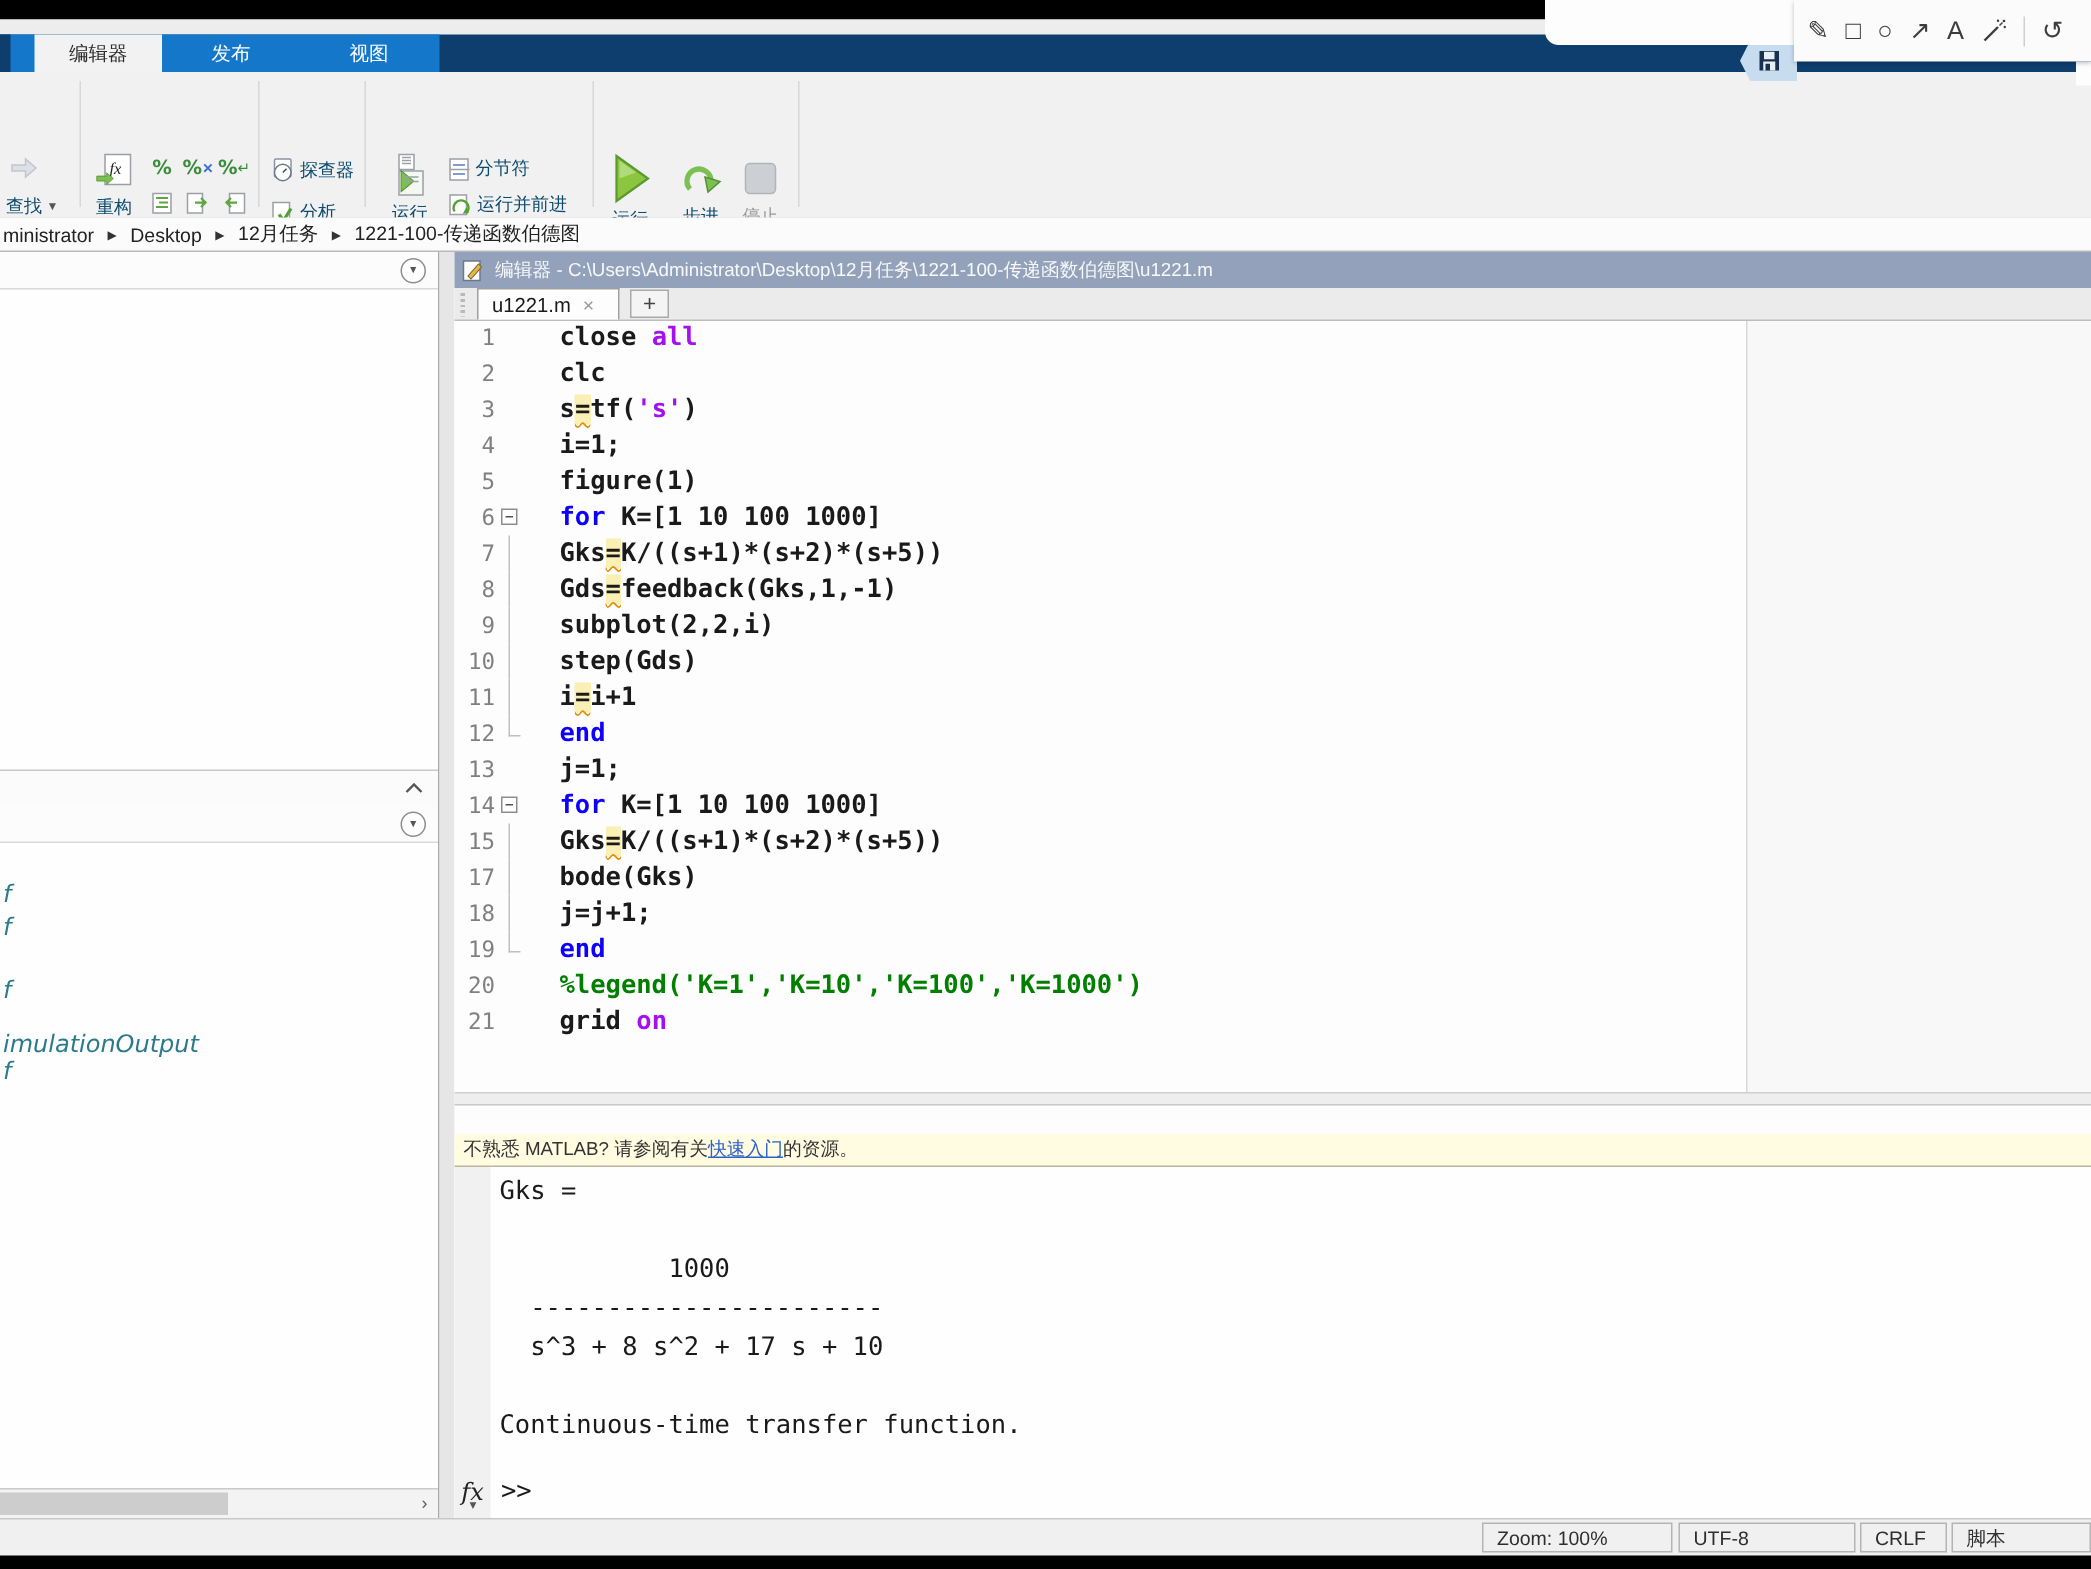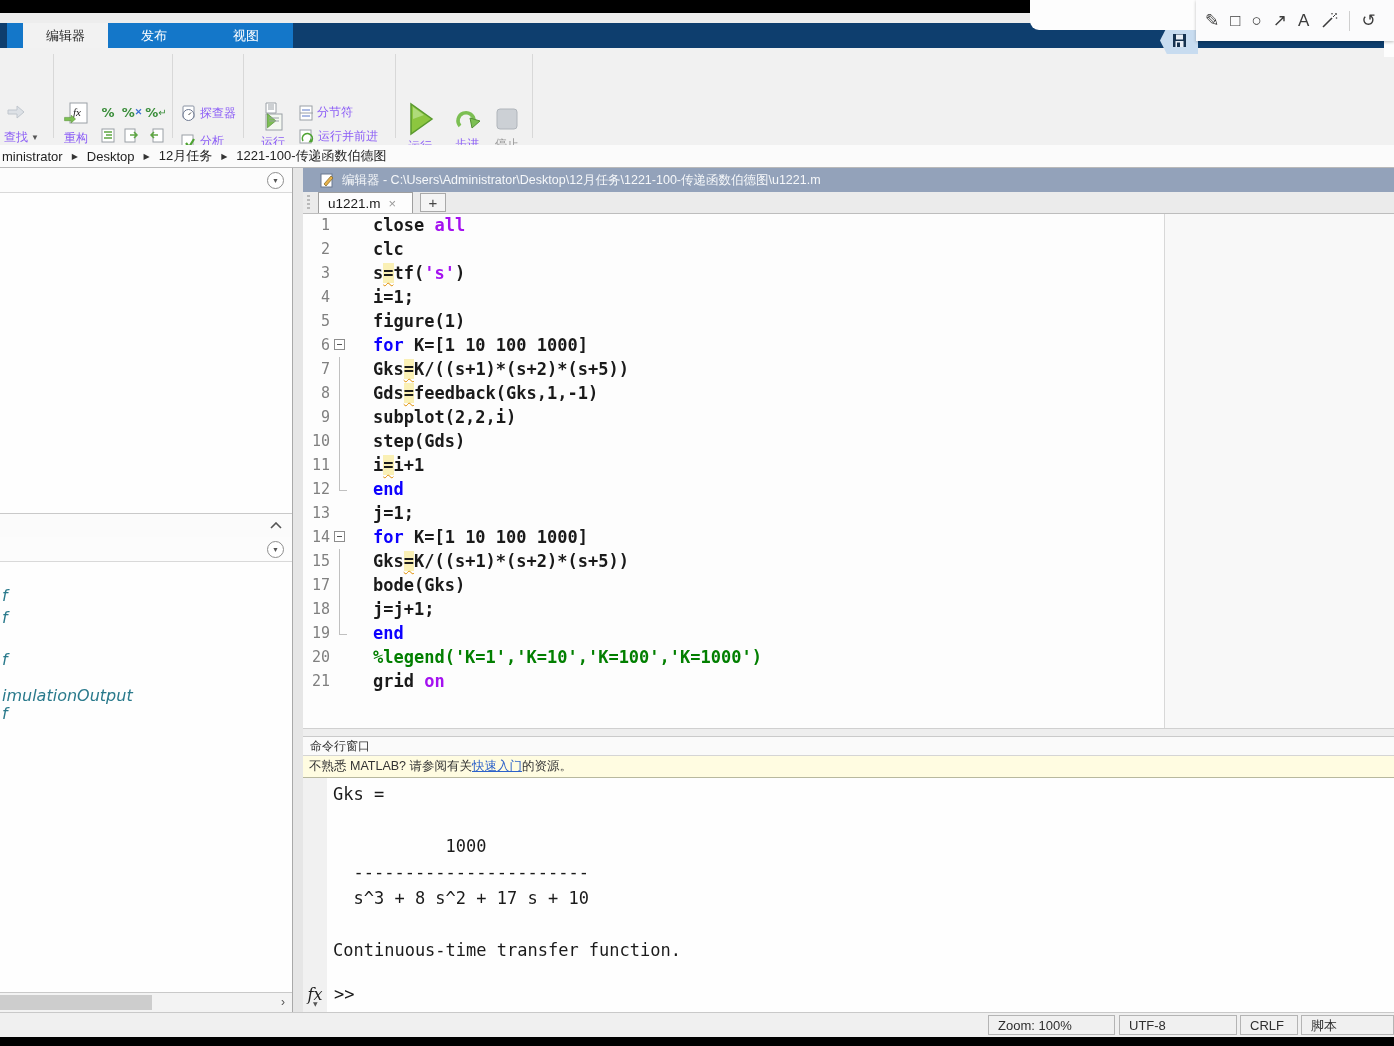--- a/index.html
+++ b/index.html
@@ -13,21 +13,21 @@
   .tabrow{left:0;top:23px;width:1394px;height:25px;background:#0e3e6e;}
   .tabrow-blue{left:0;top:0;width:293px;height:25px;background:#1477c9;position:absolute;}
   .tabrow-sliver{left:0;top:0;width:7px;height:25px;background:#0e3e6e;position:absolute;}
   .rtab{position:absolute;top:0;height:25px;line-height:25px;text-align:center;font-size:13px;color:#fff;cursor:default;}
   .rtab.active{background:#f2f2f2;color:#2b2b2b;}
 
   
   .toolbar{left:0;top:48px;width:1394px;height:97px;background:#f1f1f1;border-bottom:1px solid #c6c6c6;}
   .tb-divider{position:absolute;top:6px;width:1px;height:84px;background:#d8d8d8;}
   .tb-label{position:absolute;top:125px;font-size:12px;color:#8a8a8a;white-space:nowrap;}
-  .tb-text{font-size:12px;color:#8b5cf6;white-space:nowrap;}
+  .tb-text{font-size:12px;color:#0c4a6e;white-space:nowrap;}
   .tb-item{position:absolute;display:flex;align-items:center;gap:3px;}
   .dd{font-size:8px;color:#555;}
   .bigbtn{position:absolute;display:flex;flex-direction:column;align-items:center;}
   .bigbtn .tb-text{margin-top:2px;}
   .disabled-text{color:#9a9a9a;}
   .pct{color:#3a8d3a;font-weight:bold;font-size:13px;font-family:"DejaVu Sans",sans-serif;}
   .mini{position:absolute;width:20px;height:18px;display:flex;align-items:center;justify-content:center;}
 
   
   .white-strip{left:1030px;top:0;width:364px;height:30px;background:#fdfdfd;border-radius:0 0 0 9px;z-index:8;}
@@ -53,21 +53,21 @@
   .ws-item{position:absolute;left:2px;font-size:16px;font-style:italic;color:#2a7a8c;font-family:"DejaVu Sans",sans-serif;white-space:nowrap;}
   .lp-hscroll{position:absolute;left:0;top:824px;width:292px;height:20px;background:#f3f3f3;border-top:1px solid #c9c9c9;}
   .lp-thumb{position:absolute;left:0;top:2px;width:152px;height:15px;background:#cdcdcd;}
   .lp-arrow{position:absolute;right:2px;top:2px;width:14px;height:15px;color:#555;font-size:12px;line-height:15px;text-align:center;}
 
   .vsplit{left:293px;top:168px;width:10px;height:844px;background:#e6e6e6;}
 
   
   .editor-pane{left:303px;top:168px;width:1091px;height:844px;background:#fdfdfd;}
   .ed-title{position:absolute;left:0;top:0;width:1091px;height:24px;background:#93a2ba;display:flex;align-items:center;gap:7px;
-      padding-left:17px;box-sizing:border-box;color:#f6f8fa;font-size:12.5px;white-space:nowrap;overflow:hidden;}
+      padding-left:5px;box-sizing:border-box;color:#f6f8fa;font-size:12.5px;white-space:nowrap;overflow:hidden;}
   .ed-tabbar{position:absolute;left:0;top:24px;width:1091px;height:22px;background:#ebebeb;border-bottom:1px solid #bdbdbd;box-sizing:border-box;}
   .grip{position:absolute;left:4px;top:3px;width:8px;height:16px;
       background:repeating-linear-gradient(#b9b9b9 0 2px,transparent 2px 4px);width:3px;}
   .ed-tab{position:absolute;left:15px;top:0;height:21px;min-width:95px;background:#fdfdfd;border:1px solid #9f9f9f;border-bottom:none;
       display:flex;align-items:center;gap:8px;padding:0 9px;box-sizing:border-box;font-size:13.5px;color:#1a1a1a;}
   .tab-close{color:#9a9a9a;font-size:13px;}
   .newtab{position:absolute;left:117px;top:1px;width:26px;height:19px;background:#f4f4f4;border:1px solid #a9a9a9;
       text-align:center;line-height:18px;font-size:15px;color:#444;box-sizing:border-box;}
 
   .code-area{position:absolute;left:0;top:46px;width:1091px;height:514px;background:#fdfdfd;overflow:hidden;}
@@ -482,21 +482,20 @@
           </div>
           <div class="code-row">
             <div class="cell-num">21</div>
             <div class="cell-fold"></div>
             <div class="cell-text"><span class="tok-n">grid </span><span class="tok-s">on</span></div>
           </div>
         </div>
     </div>
 
     <div class="hsplit"></div>
-    <div class="cmd-title">命令行窗口</div>
     <div class="banner">
       <span>不熟悉 MATLAB? 请参阅有关</span><a href="#">快速入门</a><span>的资源。</span>
     </div>
     <div class="cmd-body">
       <div class="cmd-gutter"></div>
       <div class="cmd-out" id="cmd-out"><div>Gks =</div><div>&nbsp;</div><div>           1000</div><div>  -----------------------</div><div>  s^3 + 8 s^2 + 17 s + 10</div><div>&nbsp;</div><div>Continuous-time transfer function.</div></div>
       <div class="prompt-row">
         <span class="fx"><span>fx</span><i>▼</i></span>
         <span class="chevrons">&gt;&gt;</span>
       </div>

